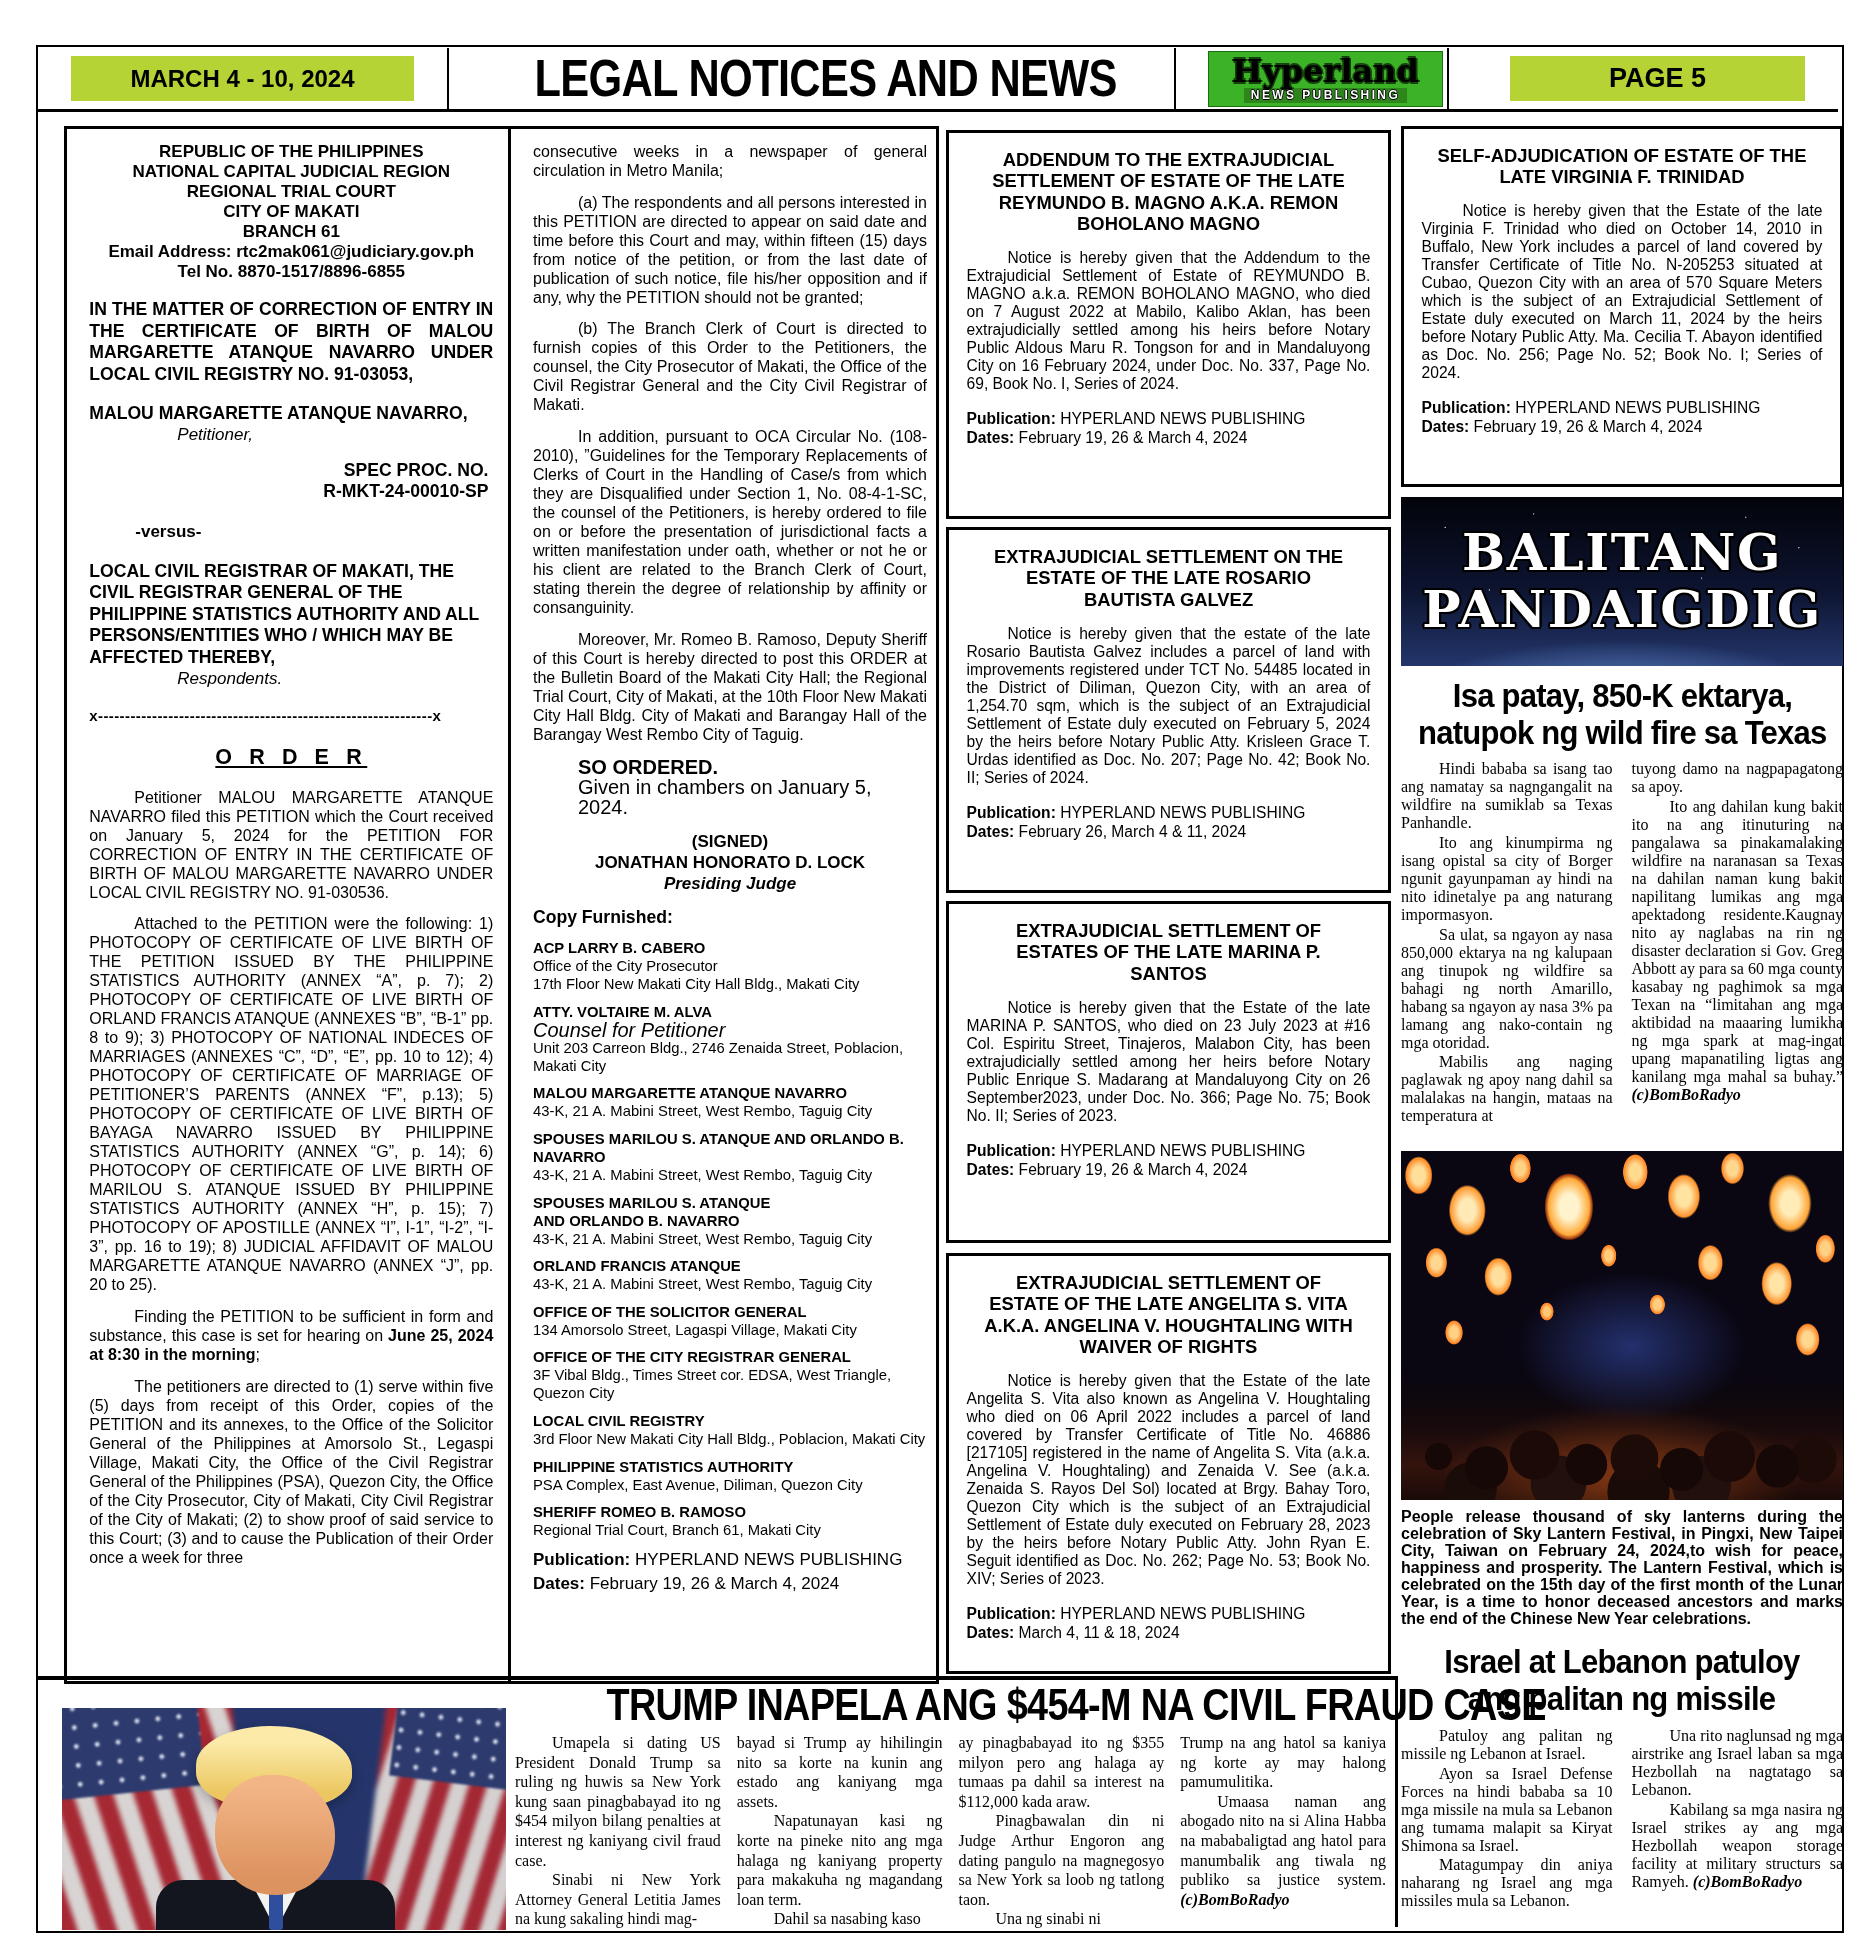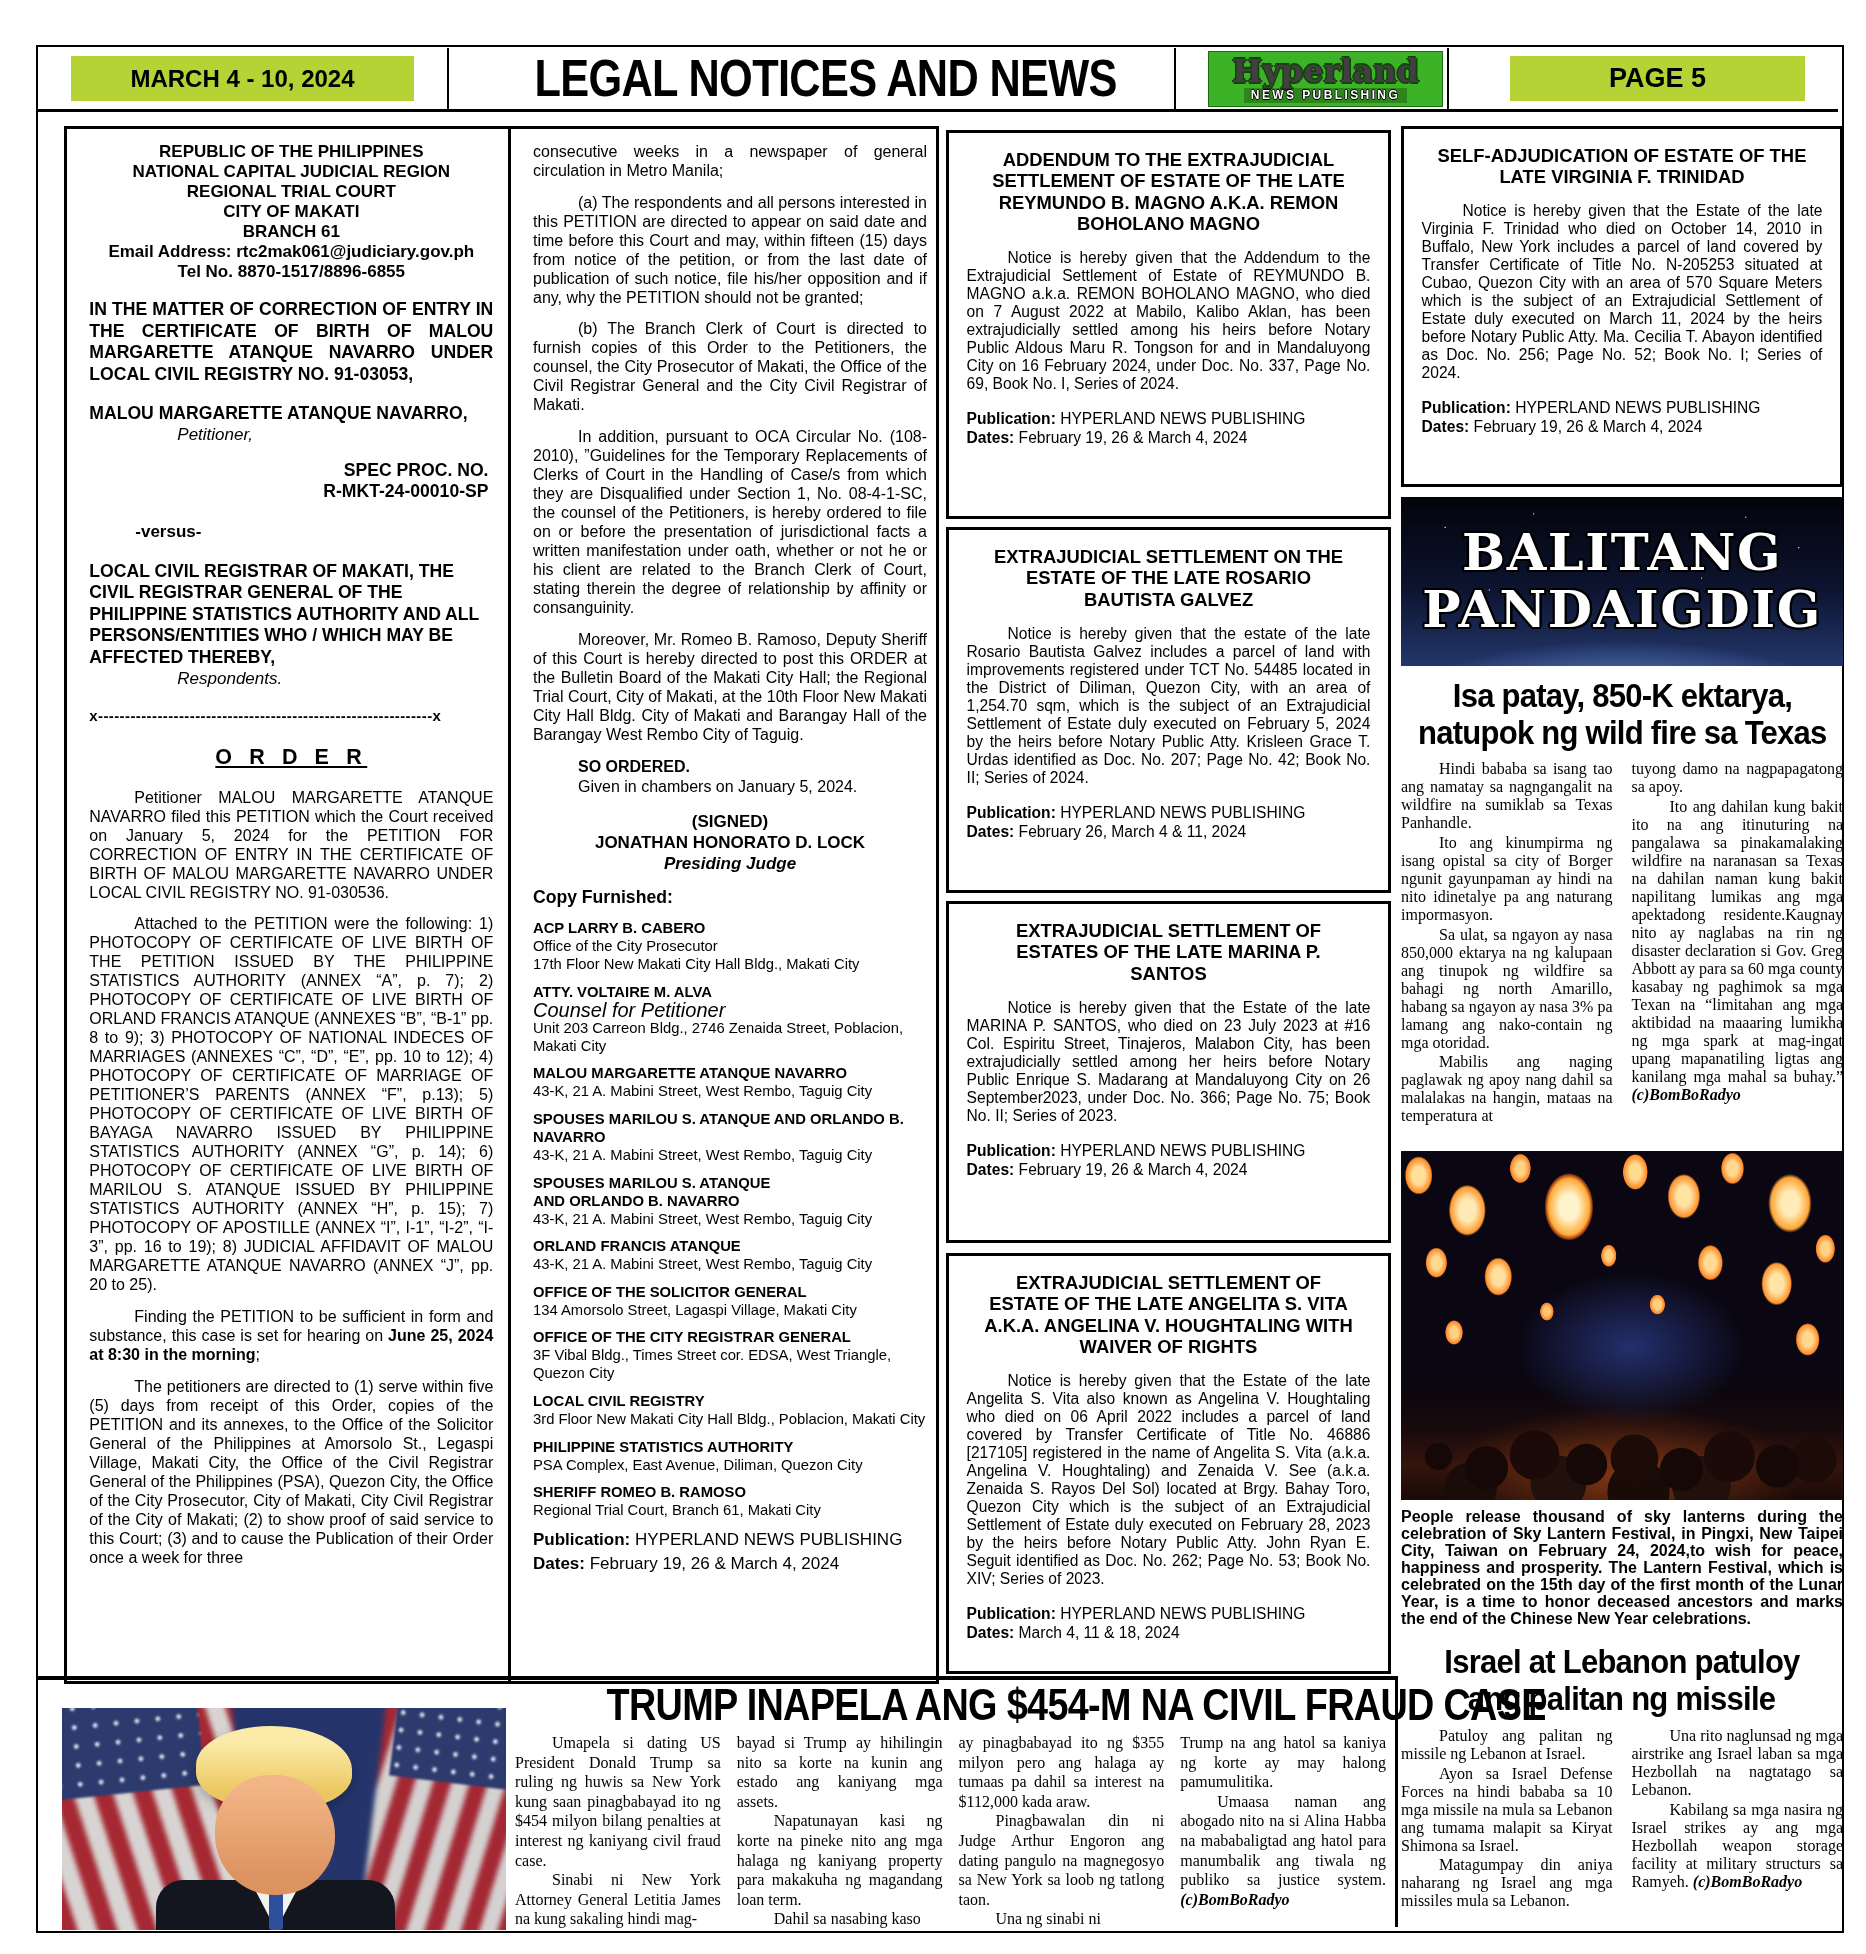--- a/index.html
+++ b/index.html
@@ -12,41 +12,41 @@
   .hcell{height:100%;display:flex;align-items:center;justify-content:center;}
   .hc1{width:409px;border-right:2.4px solid #000;}
   .hc2{flex:1;border-right:2.4px solid #000;}
   .hc3{width:243px;border-right:2.4px solid #000;}
   .hc4{width:361px;}
   .greenbox{background:#b5d334;display:flex;align-items:center;justify-content:center;}
   .datebox{width:343px;height:45px;font-weight:bold;font-size:24px;letter-spacing:0;}
   .pagebox{width:295px;height:45px;font-weight:bold;font-size:27px;}
   .masthead{font-weight:bold;font-size:51px;letter-spacing:-0.8px;white-space:nowrap;display:inline-block;transform:scaleX(.85);}
   .logo{width:233px;height:54px;background:#3cb226;display:flex;flex-direction:column;align-items:center;justify-content:center;border:1.6px solid #1c6d12;}
-  .logo-name{font-family:"DejaVu Serif",serif;font-weight:bold;font-size:32px;color:#404040;line-height:34px;
+  .logo-name{font-family:"DejaVu Serif",serif;font-weight:bold;font-size:32px;color:#000000;line-height:34px;
              text-shadow:-1.6px 0 #14430c,1.6px 0 #14430c,0 -1.6px #14430c,0 1.6px #14430c;}
   .logo-tag{font-size:12px;font-weight:bold;color:#fff;letter-spacing:2.4px;line-height:14.4px;
             text-shadow:-0.8px 0 #000,0.8px 0 #000,0 -0.8px #000,0 0.8px #000;background:rgba(0,0,0,.25);padding:0 6.4px;}
 
   
   .order-box{position:absolute;left:64px;top:126px;width:869px;height:1552px;border:3.2px solid #000;overflow:hidden;}
   .ocol1{position:absolute;left:22.3px;top:12.8px;width:404px;}
   .odivider{position:absolute;left:441px;top:0;bottom:0;width:3.2px;background:#000;}
   .ocol2{position:absolute;left:466px;top:12.8px;width:394px;}
   .courtline{font-weight:bold;font-size:17px;line-height:20px;text-align:center;}
   .casecap{font-weight:bold;font-size:17.6px;line-height:21.5px;text-align:justify;margin-top:17.6px;}
   .party{font-weight:bold;font-size:17.6px;line-height:21.5px;margin-top:17.6px;}
   .role{font-style:italic;font-size:17px;line-height:21px;padding-left:88px;}
   .specblock{font-weight:bold;font-size:17.6px;line-height:21.5px;text-align:right;padding-right:4.8px;margin-top:14.4px;}
   .versus{font-weight:bold;font-size:17px;padding-left:46px;margin:19px 0;}
   .xrule{font-weight:bold;font-size:15px;letter-spacing:0.4px;margin-top:17.6px;white-space:nowrap;overflow:hidden;}
   .order-title{text-align:center;font-weight:bold;font-size:21.5px;letter-spacing:5.6px;text-decoration:underline;margin:21px 0 17.6px;}
   .opara{font-size:16px;line-height:19px;text-align:justify;text-indent:45px;margin:0 0 12.8px;}
   .noind{text-indent:0;}
-  .soblock{font-size:16px;line-height:20px;margin:4.8px 0 11.2px;}
+  .soblock{font-size:20px;line-height:20px;margin:4.8px 0 11.2px;}
   .soblock .so{font-weight:bold;}
   .soblock div{padding-left:45px;}
   .signedblock{text-align:center;font-weight:bold;font-size:17px;line-height:21px;margin:14.4px 0 12.8px;}
   .signedblock .jt{font-style:italic;}
   .cf-head{font-weight:bold;font-size:17.6px;margin:11.2px 0 11.2px;}
   .rec{margin-bottom:9.6px;}
   .rec div:empty{display:none;}
   .rec-name{font-weight:bold;font-size:14.8px;line-height:18px;}
   .rec-note{font-style:italic;font-size:20px;line-height:18px;}
   .rec-addr{font-size:14.8px;line-height:18px;}

